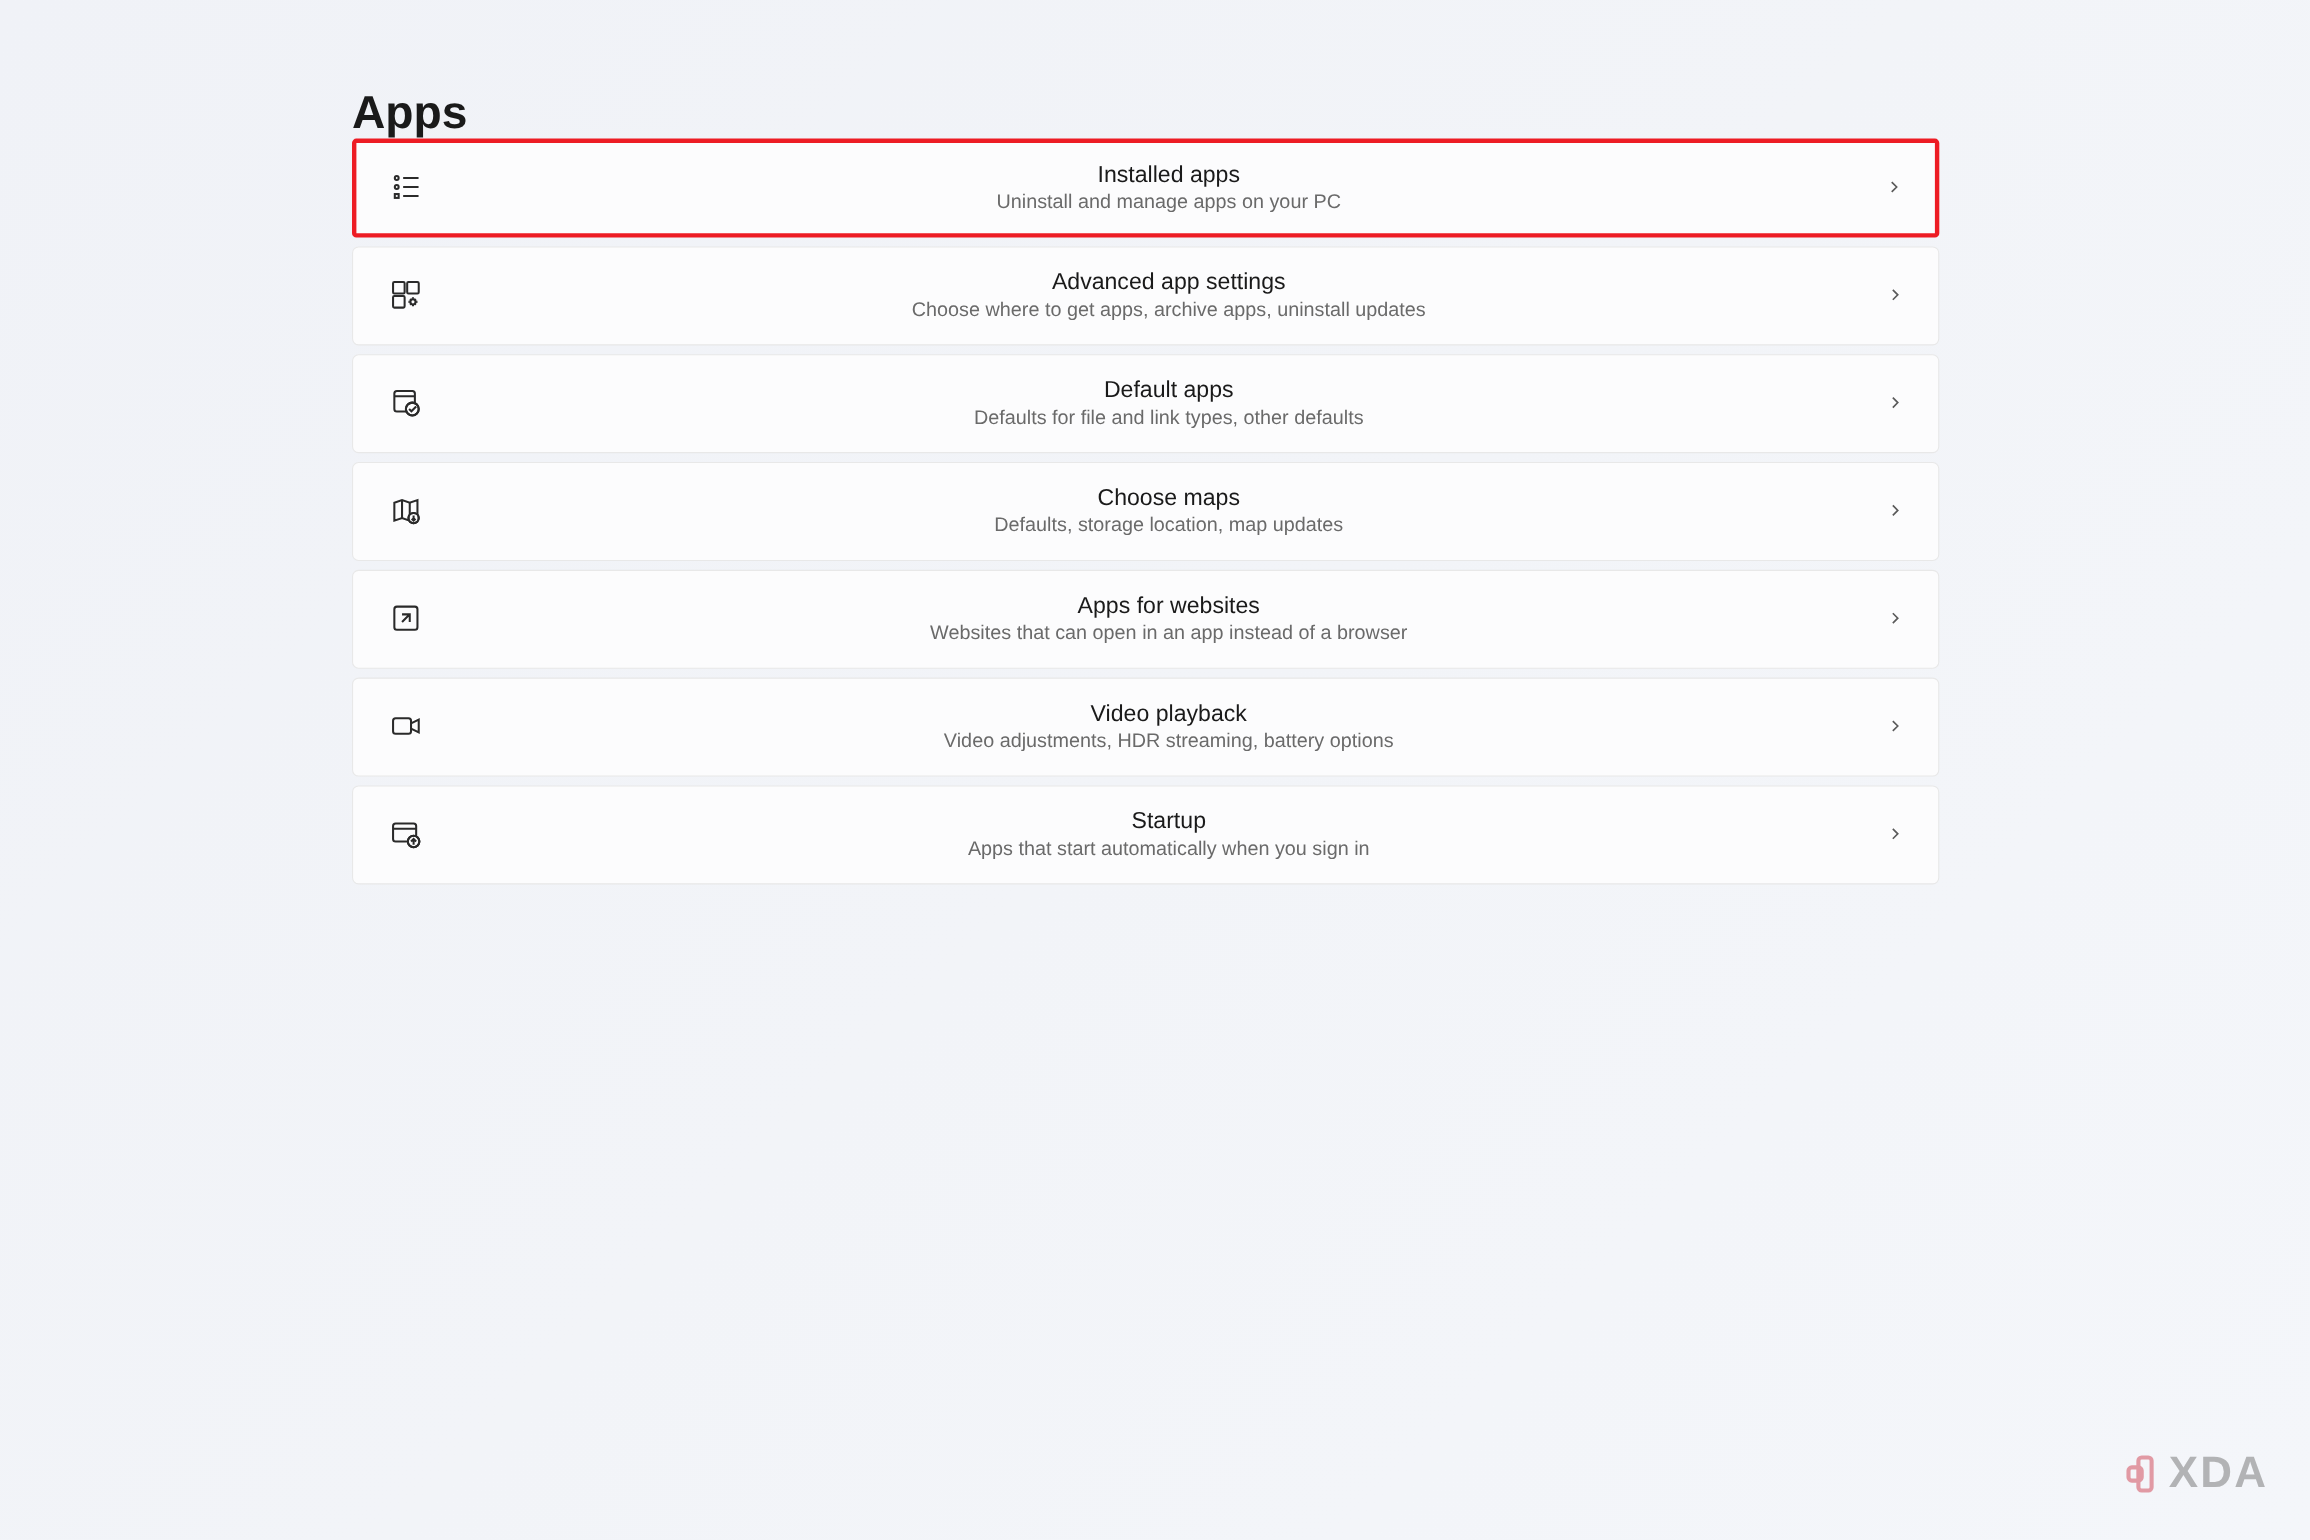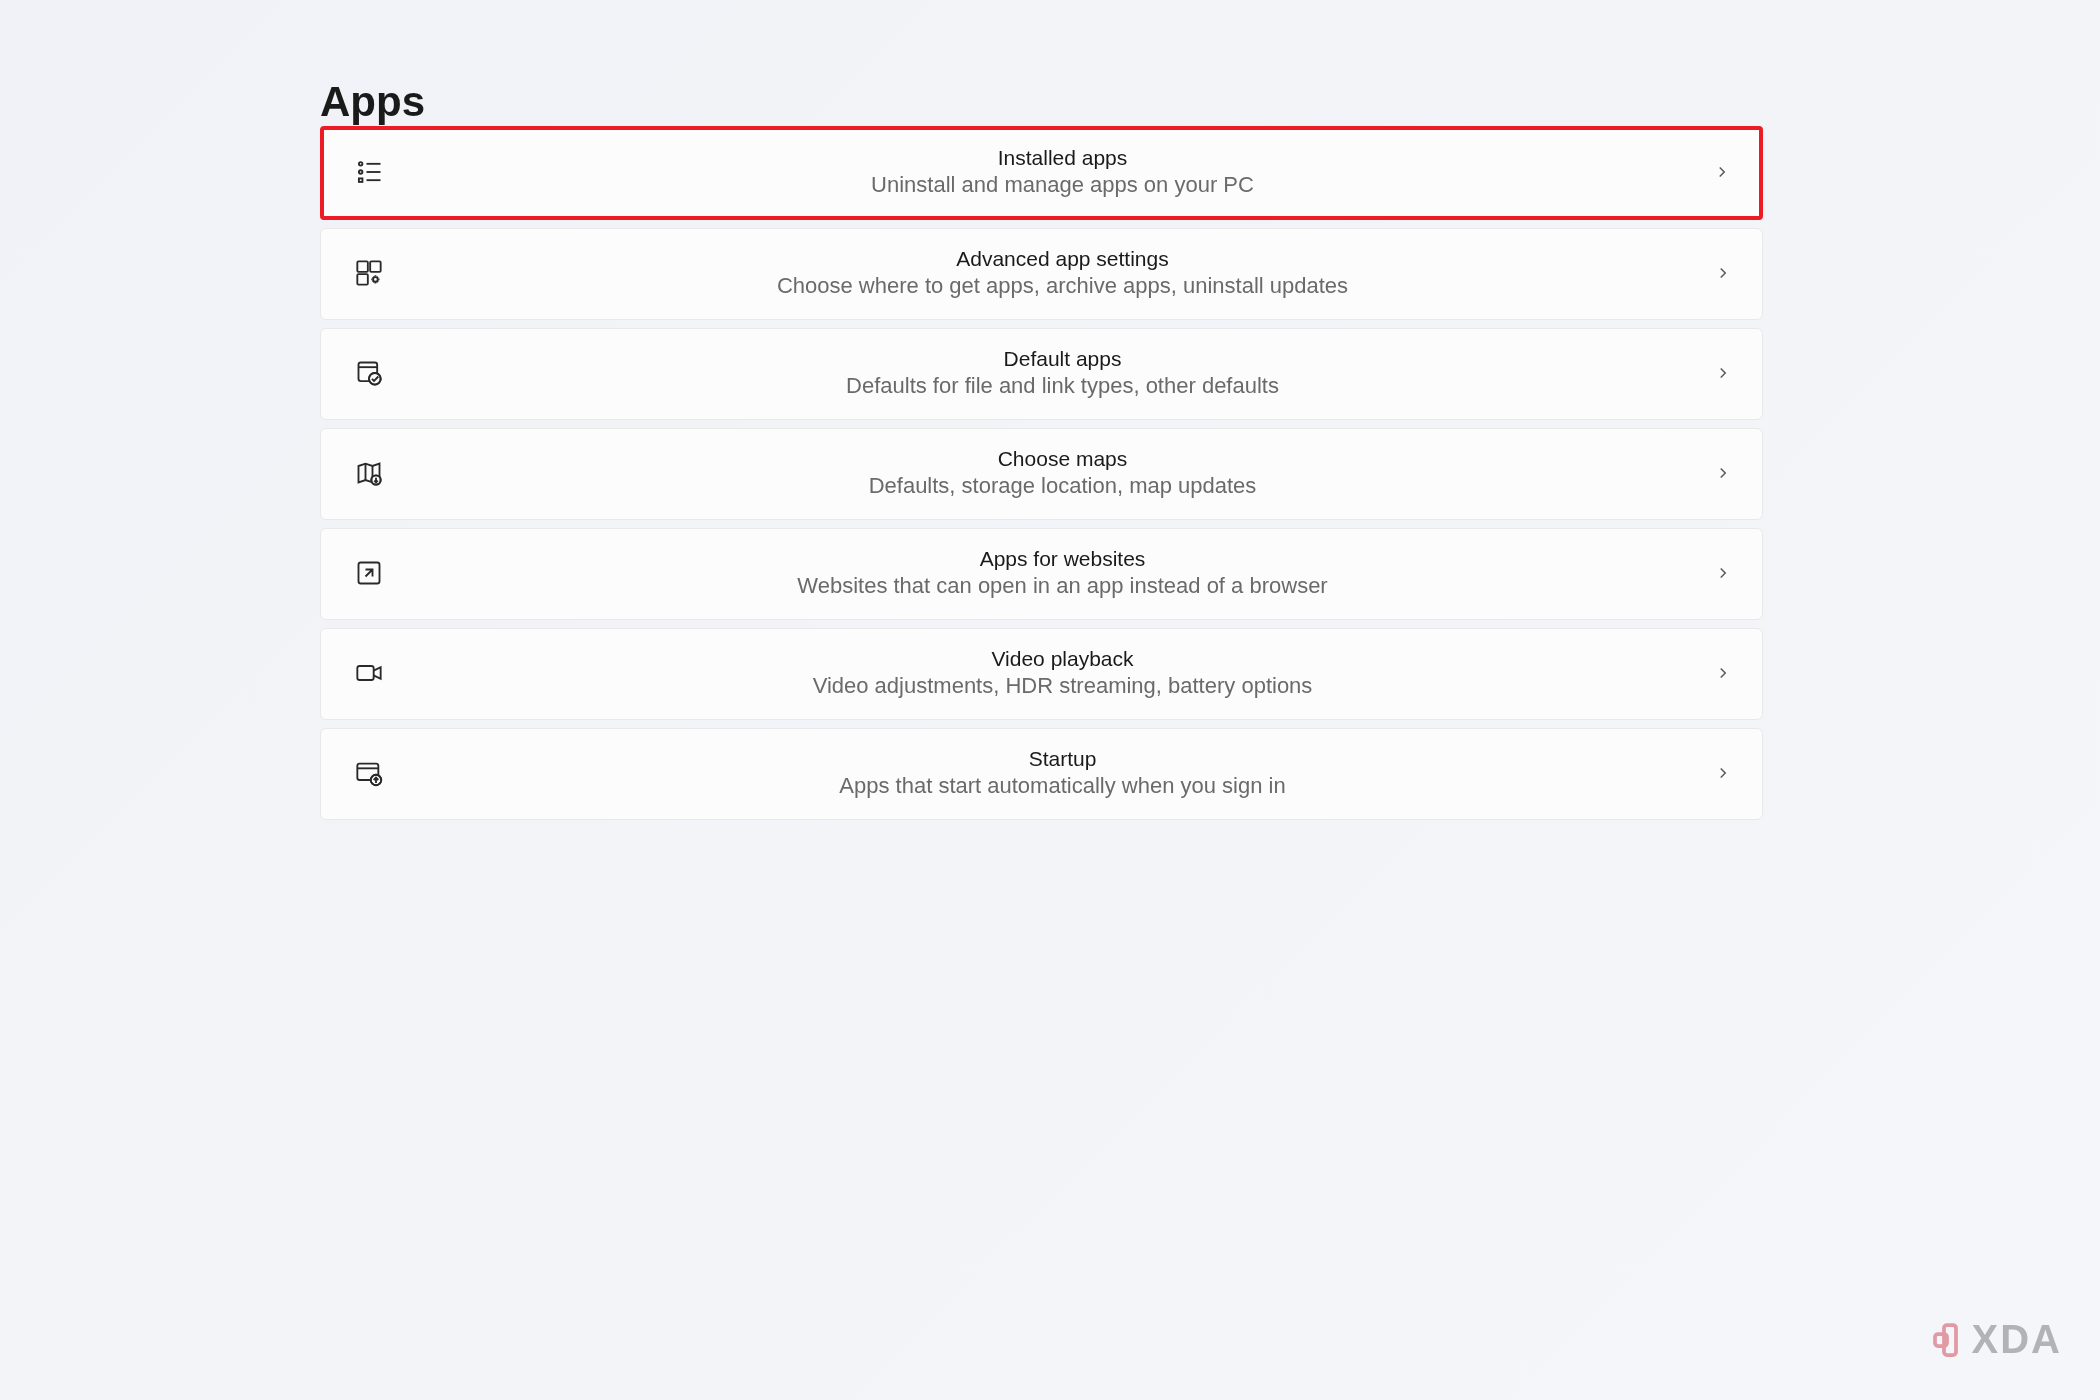--- a/index.html
+++ b/index.html
@@ -62,21 +62,21 @@
       margin-left: 26px;
       flex-grow: 1;
     }
     .card-title {
       font-size: 21px;
       font-weight: 400;
       color: #1a1a1a;
       margin-bottom: 2px;
     }
     .card-description {
-      font-size: 22px;
+      font-size: 18px;
       font-weight: 400;
       color: #6a6a6a;
     }
     .card-chevron {
       flex-shrink: 0;
       color: #5a5a5a;
       display: flex;
       align-items: center;
     }
     .card-chevron svg {

